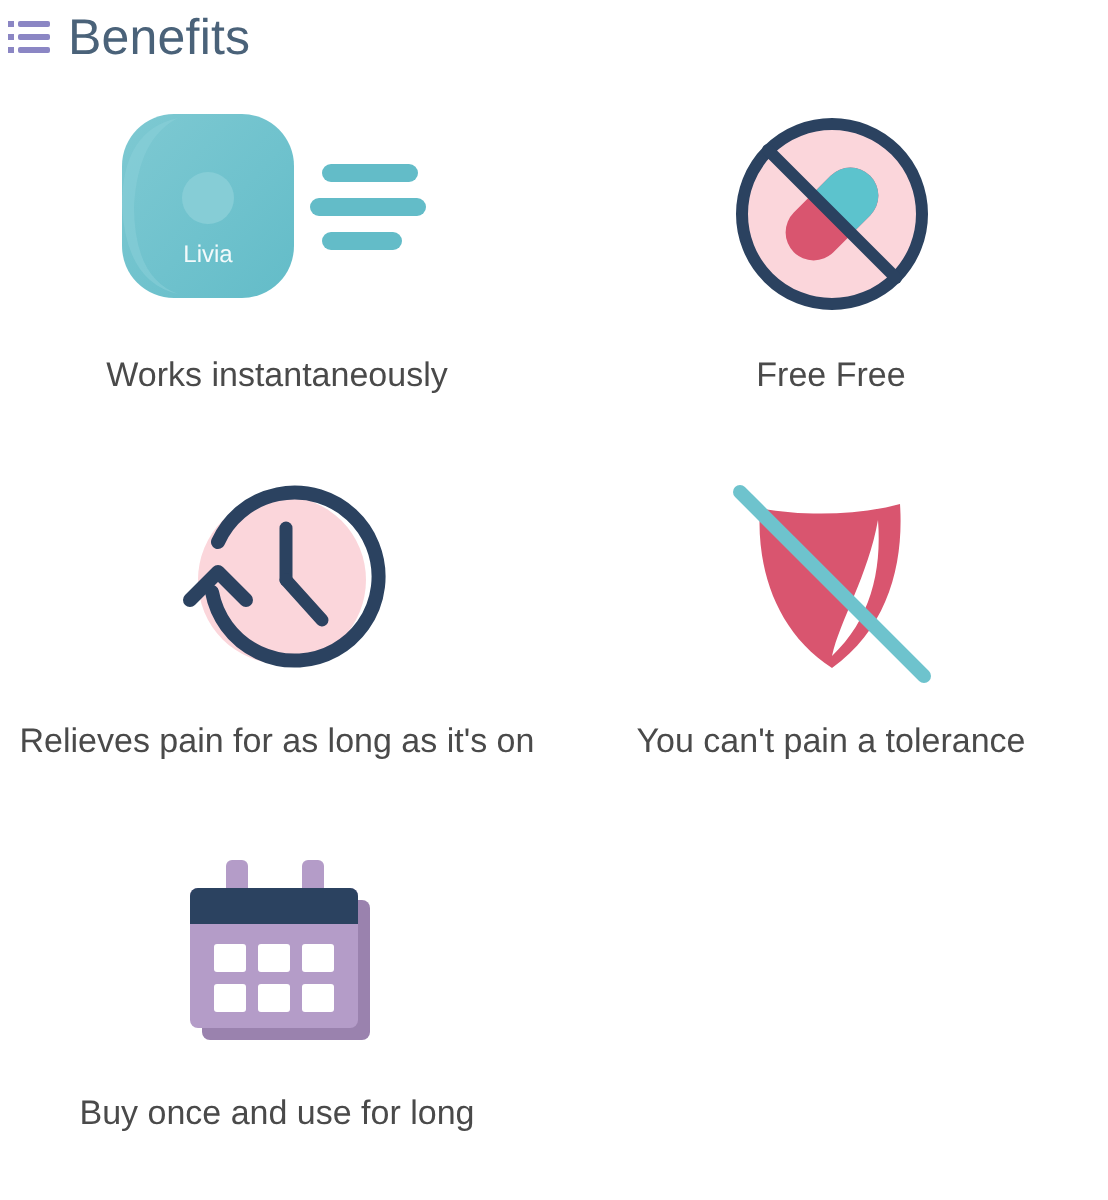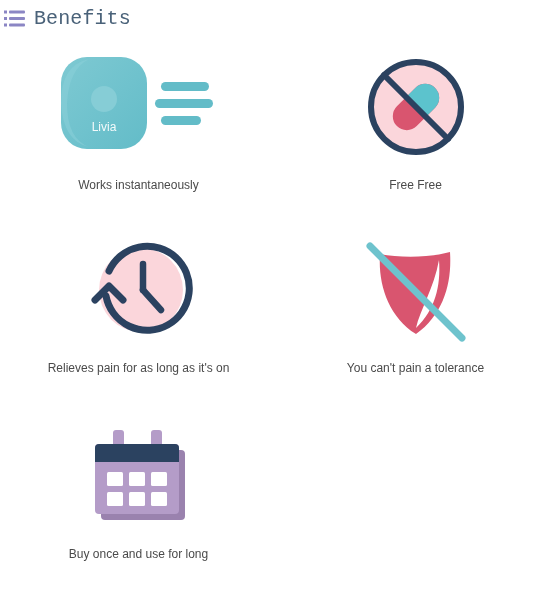--- a/index.html
+++ b/index.html
@@ -27,27 +27,26 @@
     align-items: center;
     gap: 9px;
     height: 34px;
   }
   .list-icon {
     width: 21px;
     height: 20px;
     display: block;
   }
   .header-title {
-    font-size: 20px;
+    font-size: 25px;
     font-weight: 400;
     color: #4a6279;
     letter-spacing: 0.1px;
     line-height: 1;
     white-space: nowrap;
-    font-family: Liberation Mono, monospace;
   }
 
   
   .grid {
     position: absolute;
     left: 0;
     top: 40px;
     width: 554px;
     height: 556px;
     display: grid;
@@ -63,21 +62,21 @@
     justify-content: flex-start;
   }
   .icon-box {
     height: 120px;
     display: flex;
     align-items: center;
     justify-content: center;
   }
   .cell-label {
     margin-top: 12px;
-    font-size: 12px;
+    font-size: 17px;
     color: #4a4a4a;
     text-align: center;
     white-space: nowrap;
     line-height: 1.2;
   }
 
   
   .r1 .icon-box { height: 118px; margin-top: 8px; }
   .r2 .icon-box { height: 118px; margin-top: 6px; }
   .r3 .icon-box { height: 118px; margin-top: 6px; }

